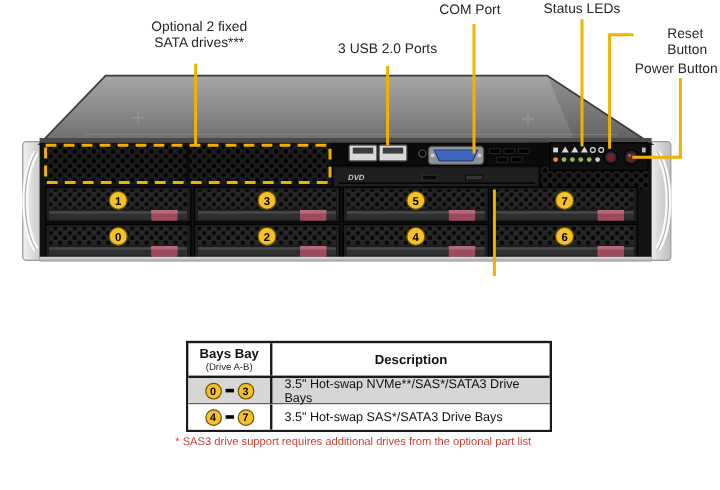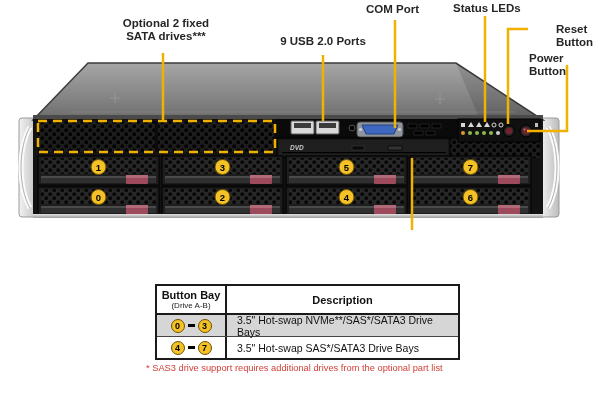--- a/index.html
+++ b/index.html
@@ -1,20 +1,20 @@
 <!DOCTYPE html>
 <html><head>
 <meta charset="utf-8">
 <style>
   html,body{margin:0;padding:0;background:#fff;}
   .page{position:relative;width:600px;height:408px;background:#ffffff;overflow:hidden;
         font-family:"Liberation Sans", sans-serif;color:#222;}
   .figure{position:absolute;left:0;top:0;width:600px;height:270px;}
   .figure svg{position:absolute;left:0;top:0;}
-  .callout-label{position:absolute;font-size:11.5px;line-height:13px;color:#262626;font-weight:bold;}
+  .callout-label{position:absolute;font-size:11.5px;line-height:13px;color:#262626;}
   .center{text-align:center;}
   .prewrap{white-space:pre-line;text-align:center;}
   
   .drive-table{position:absolute;left:155px;top:284px;width:305px;border:2px solid #1a1a1a;
                background:#fff;box-sizing:border-box;}
   .t-row{display:flex;width:100%;box-sizing:border-box;}
   .t-head{height:29px;border-bottom:2px solid #1a1a1a;}
   .t-data1{height:22px;background:#d6d6d6;border-bottom:1px solid #444;}
   .t-data2{height:21px;background:#ffffff;}
   .c1{width:70px;flex:0 0 70px;border-right:2px solid #1a1a1a;display:flex;flex-direction:column;
@@ -246,31 +246,31 @@
         <path d="M395,20 V128"></path>
         <path d="M485,16 V122"></path>
         <path d="M528,29 H508 V124"></path>
         <path d="M567,65 V131 H527"></path>
         <path d="M412,158 V230"></path>
       </g>
     </svg>
 
     <div class="callout-label center prewrap" style="left:106px;top:17px;width:120px;">Optional 2 fixed
 SATA drives***</div>
-    <div class="callout-label center" style="left:268px;top:35px;width:110px;">9 USB 2.0 Ports</div>
+    <div class="callout-label center" style="left:268px;top:35px;width:110px;">3 USB 2.0 Ports</div>
     <div class="callout-label" style="left:366px;top:3px;">COM Port</div>
     <div class="callout-label" style="left:453px;top:2px;">Status LEDs</div>
     <div class="callout-label" style="left:556px;top:23px;">Reset Button</div>
     <div class="callout-label" style="left:529px;top:52px;">Power Button</div>
   </div>
 
   <div class="drive-table">
     <div class="t-row t-head">
       <div class="c1">
-        <span class="h-title">Button Bay</span>
+        <span class="h-title">Bays Bay</span>
         <span class="h-sub">(Drive A-B)</span>
       </div>
       <div class="c2">
         <span class="h-title">Description</span>
       </div>
     </div>
     <div class="t-row t-data1">
       <div class="c1 bays">
         <span class="badge">0</span>
         <span class="dash"></span>

